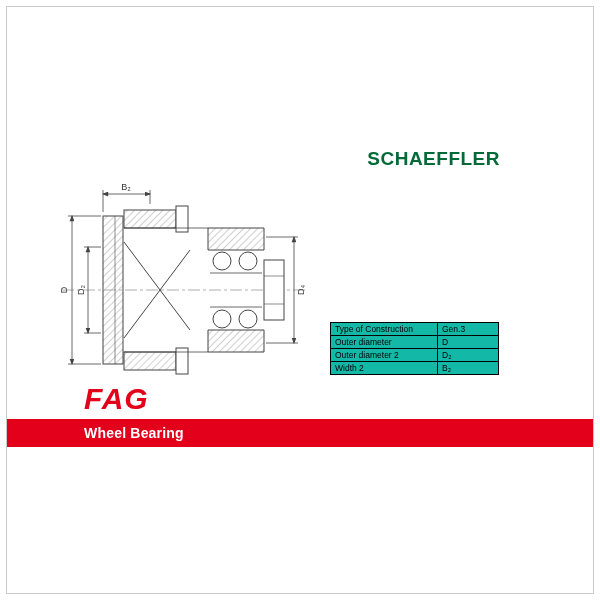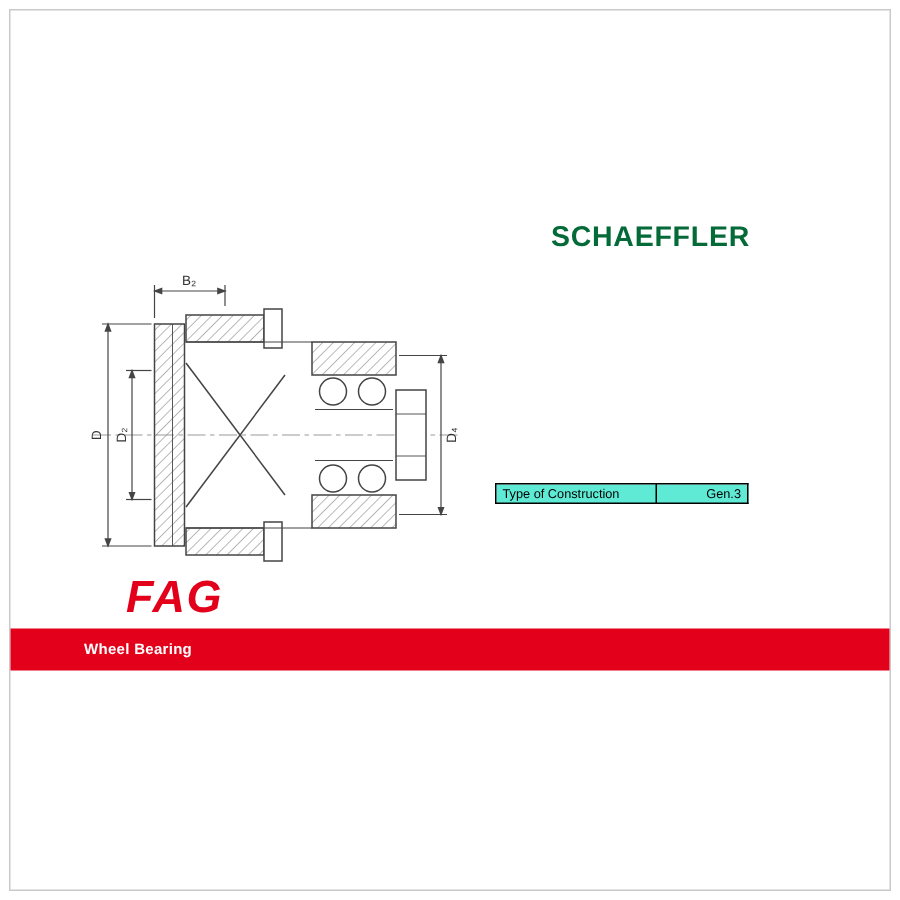--- a/index.html
+++ b/index.html
@@ -22,37 +22,37 @@
   }
   .drawing{
     position:absolute;left:58px;top:180px;
   }
   .spec-table{
     position:absolute;left:330px;top:322px;border-collapse:collapse;
     font-family:"Liberation Sans", sans-serif;
   }
   .spec-table td{
     border:1px solid #000;font-size:8.5px;line-height:10px;
-    padding:1px 4px;height:10px;color:#000;background:#5eead4;
+    padding:1px 4px;height:10px;color:#000;background:#14b8a6;
   }
   .spec-table td.label{width:98px;text-align:left;}
-  .spec-table td.value{width:52px;text-align:right;}
+  .spec-table td.value{width:52px;text-align:left;}
   .fag{
     position:absolute;left:84px;top:382px;
     color:var(--accent-red);
     font-weight:bold;font-style:italic;font-size:30px;letter-spacing:1px;
     font-family:"Liberation Sans", sans-serif;
   }
   .banner{
     position:absolute;left:7px;right:7px;top:419px;height:28px;
     background:var(--accent-red);color:#fff;
     display:flex;align-items:center;
   }
   .banner span{
-    margin-left:49px;font-weight:bold;font-size:10px;letter-spacing:0.2px;
+    margin-left:77px;font-weight:bold;font-size:14px;letter-spacing:0.2px;
   }
 </style>
 </head>
 <body>
 
 <div class="frame"></div>
 
 <div class="schaeffler">SCHAEFFLER</div>
 
 <svg class="drawing" width="252" height="208" viewBox="0 0 252 208">
@@ -131,20 +131,32 @@
     <text transform="rotate(-90 246 110)" x="246" y="110" text-anchor="middle">D₄</text>
   </g>
 </svg>
 
 <table class="spec-table">
   <tbody>
     <tr>
       <td class="label">Type of Construction</td>
       <td class="value">Gen.3</td>
     </tr>
+    <tr>
+      <td class="label">Outer diameter</td>
+      <td class="value">D</td>
+    </tr>
+    <tr>
+      <td class="label">Outer diameter 2</td>
+      <td class="value">D₂</td>
+    </tr>
+    <tr>
+      <td class="label">Width 2</td>
+      <td class="value">B₂</td>
+    </tr>
   </tbody>
 </table>
 
 <div class="fag">FAG</div>
 
 <div class="banner">
   <span>Wheel Bearing</span>
 </div>
 
 </body></html>

